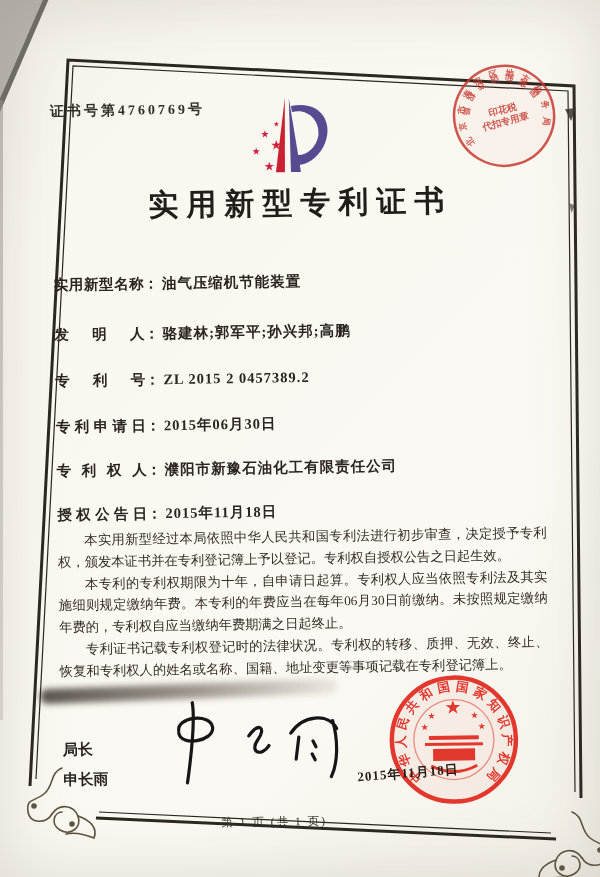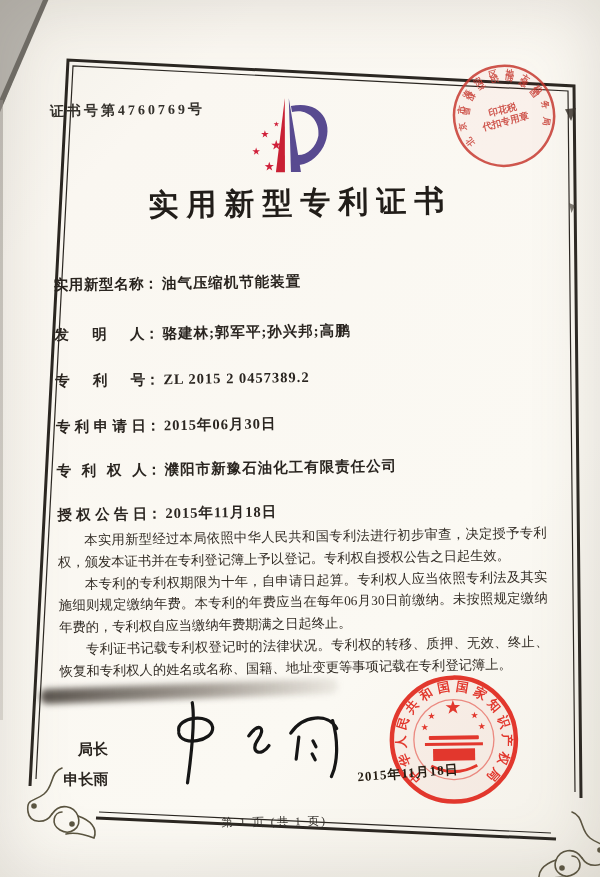--- a/index.html
+++ b/index.html
@@ -33,21 +33,21 @@
   .fvalue { font-weight:600; letter-spacing:1px; }
 
   .body-text { position:absolute; left:56px; top:526px; width:489px;
                font-size:13.3px; line-height:21.8px; text-align:justify; color:#332d26; }
   .body-text p { text-indent:2em; margin:0; font-weight:500; }
 
   .artifact-bar { position:absolute; left:36px; top:682px; width:298px; height:15px; border-radius:7px;
                   background:linear-gradient(90deg, rgba(45,38,32,.78), rgba(75,64,54,.5) 55%, rgba(130,118,100,.12));
                   filter:blur(3px); transform:rotate(-1.2deg); }
 
-  .signer { position:absolute; left:58px; top:731px; font-size:15px; line-height:30px; font-weight:600; color:#2a2520;text-align:right; }
+  .signer { position:absolute; left:58px; top:731px; font-size:15px; line-height:30px; font-weight:600; color:#2a2520; }
 
   .signature-svg { position:absolute; left:128px; top:693px; }
 
   .seal-svg { position:absolute; left:378px; top:668px; }
   .seal-date { position:absolute; left:352px; top:766px; font-size:13px; font-weight:700;
                letter-spacing:1px; color:#241c12; transform:rotate(-3.5deg); }
 
   .stamp-svg { position:absolute; left:450px; top:60px; }
 
   .footer { position:absolute; left:158px; top:814px; width:220px; text-align:center;

